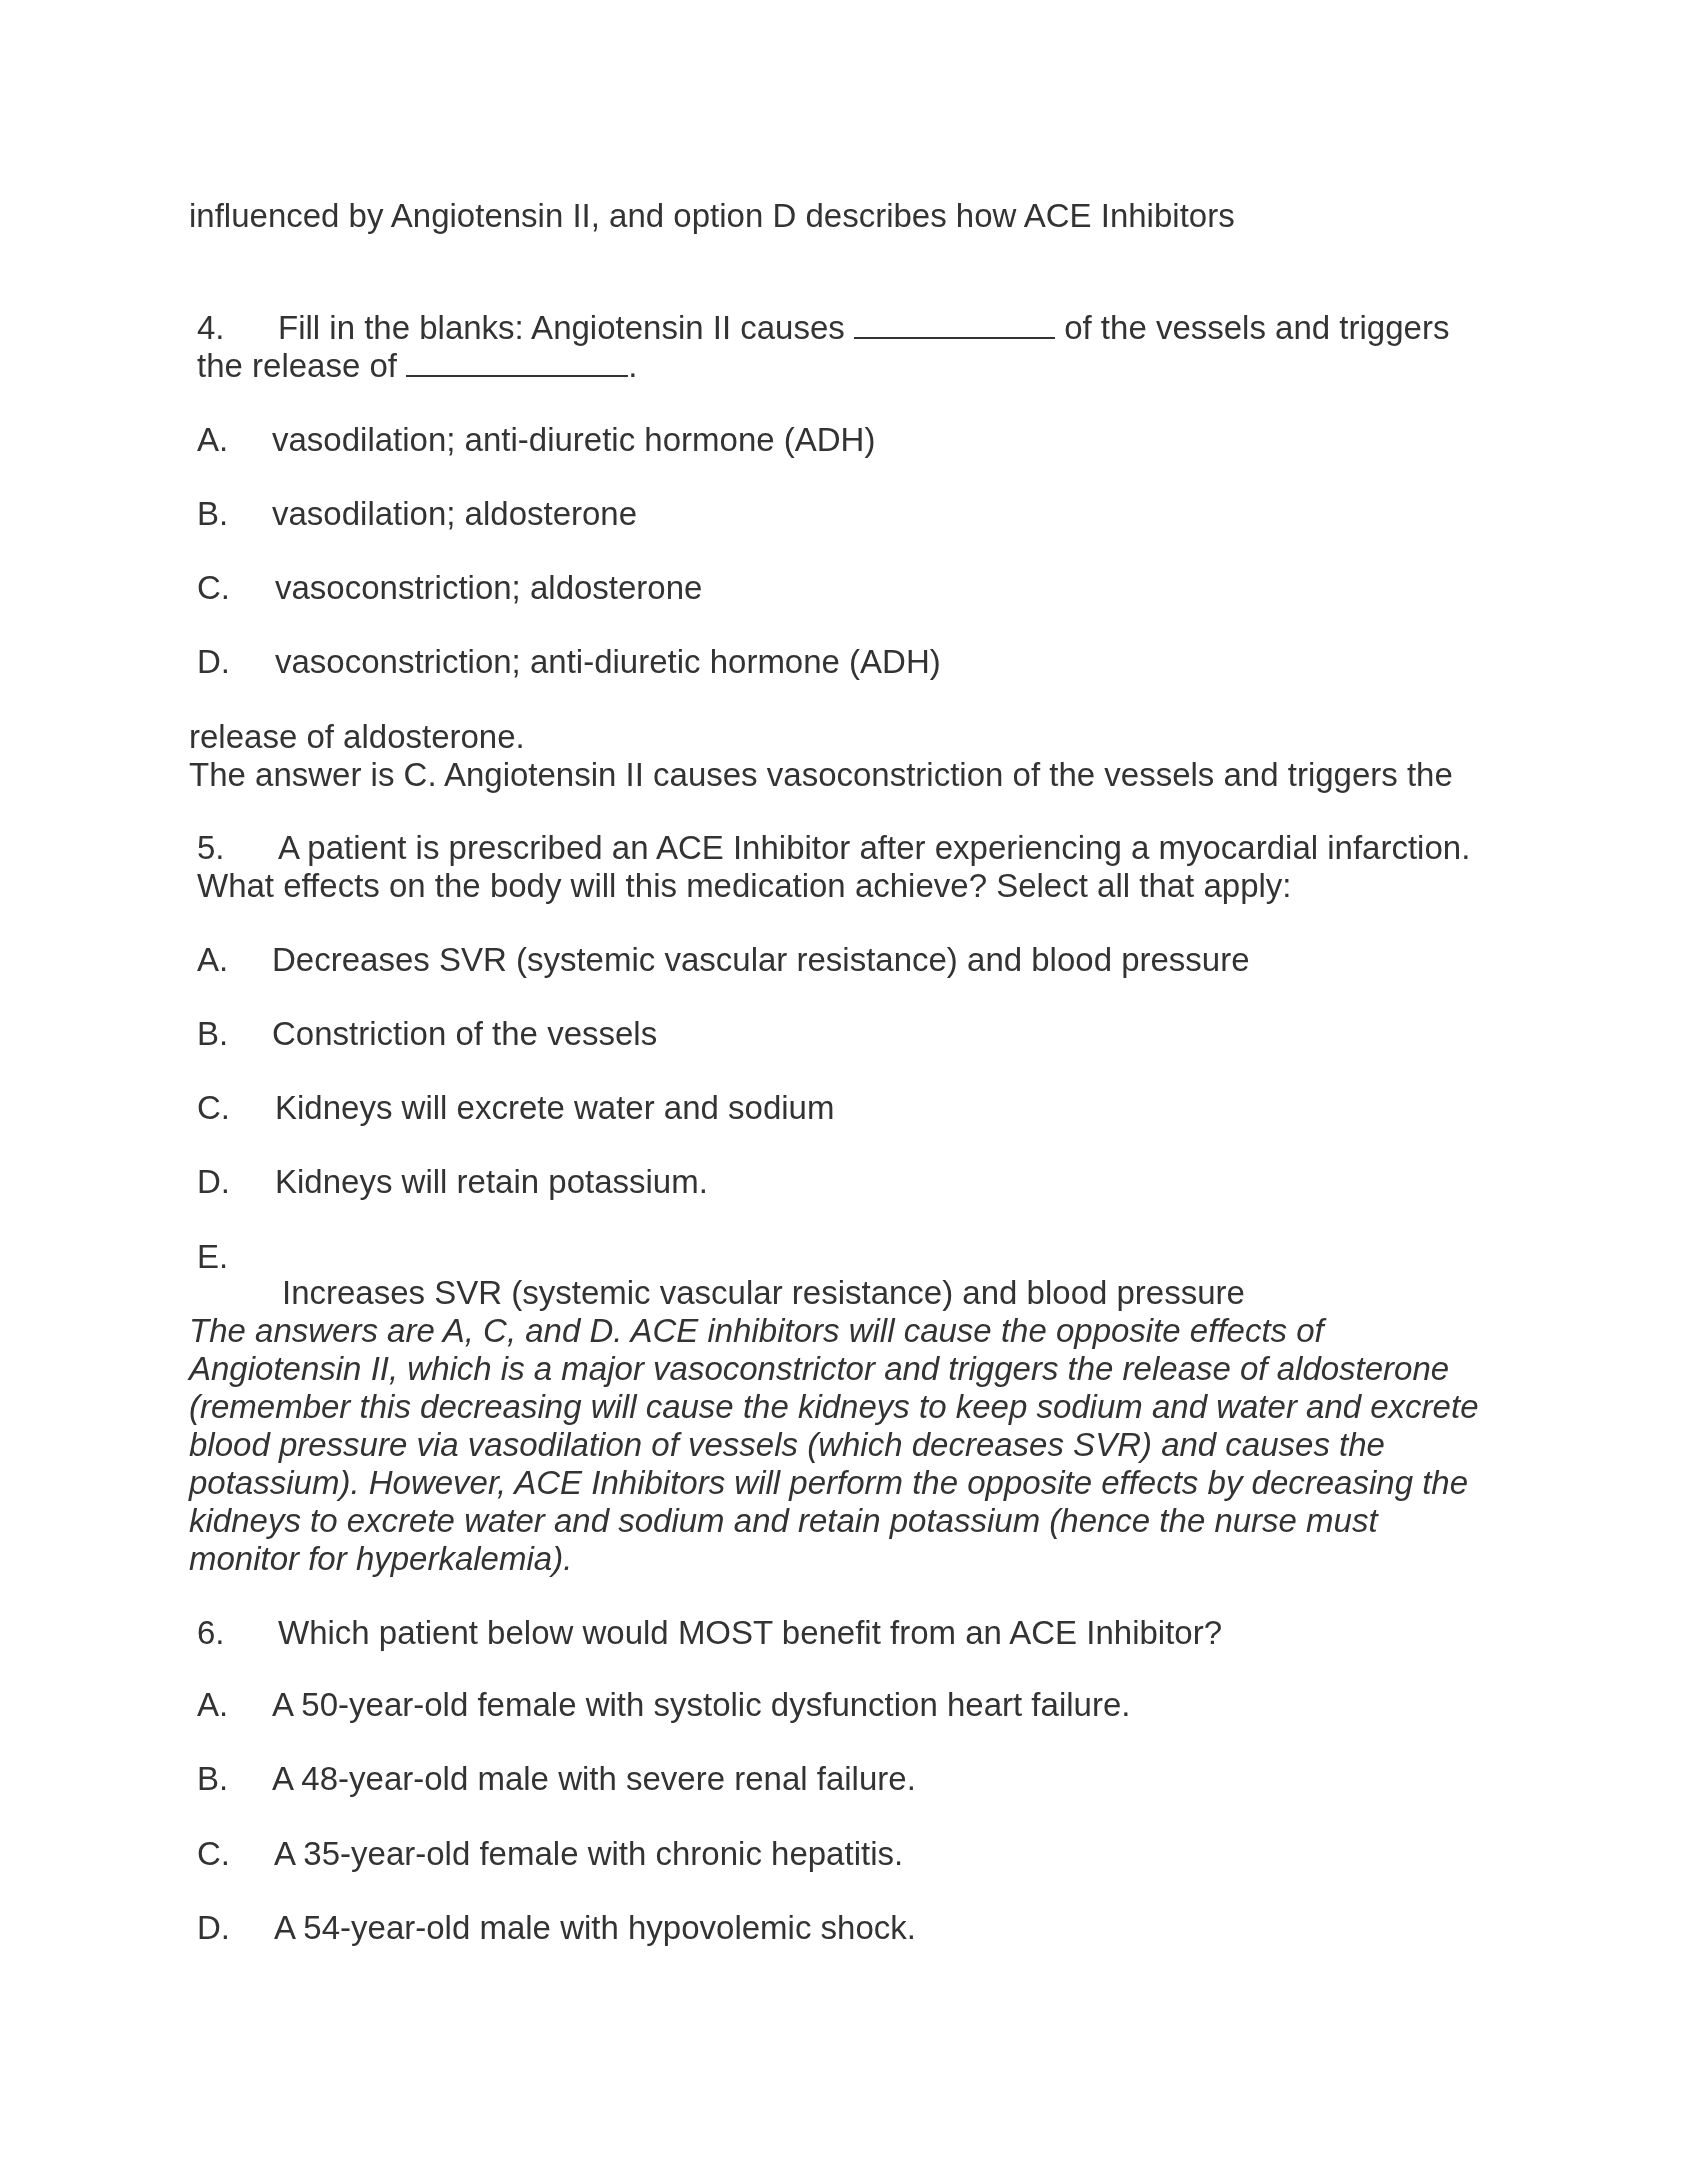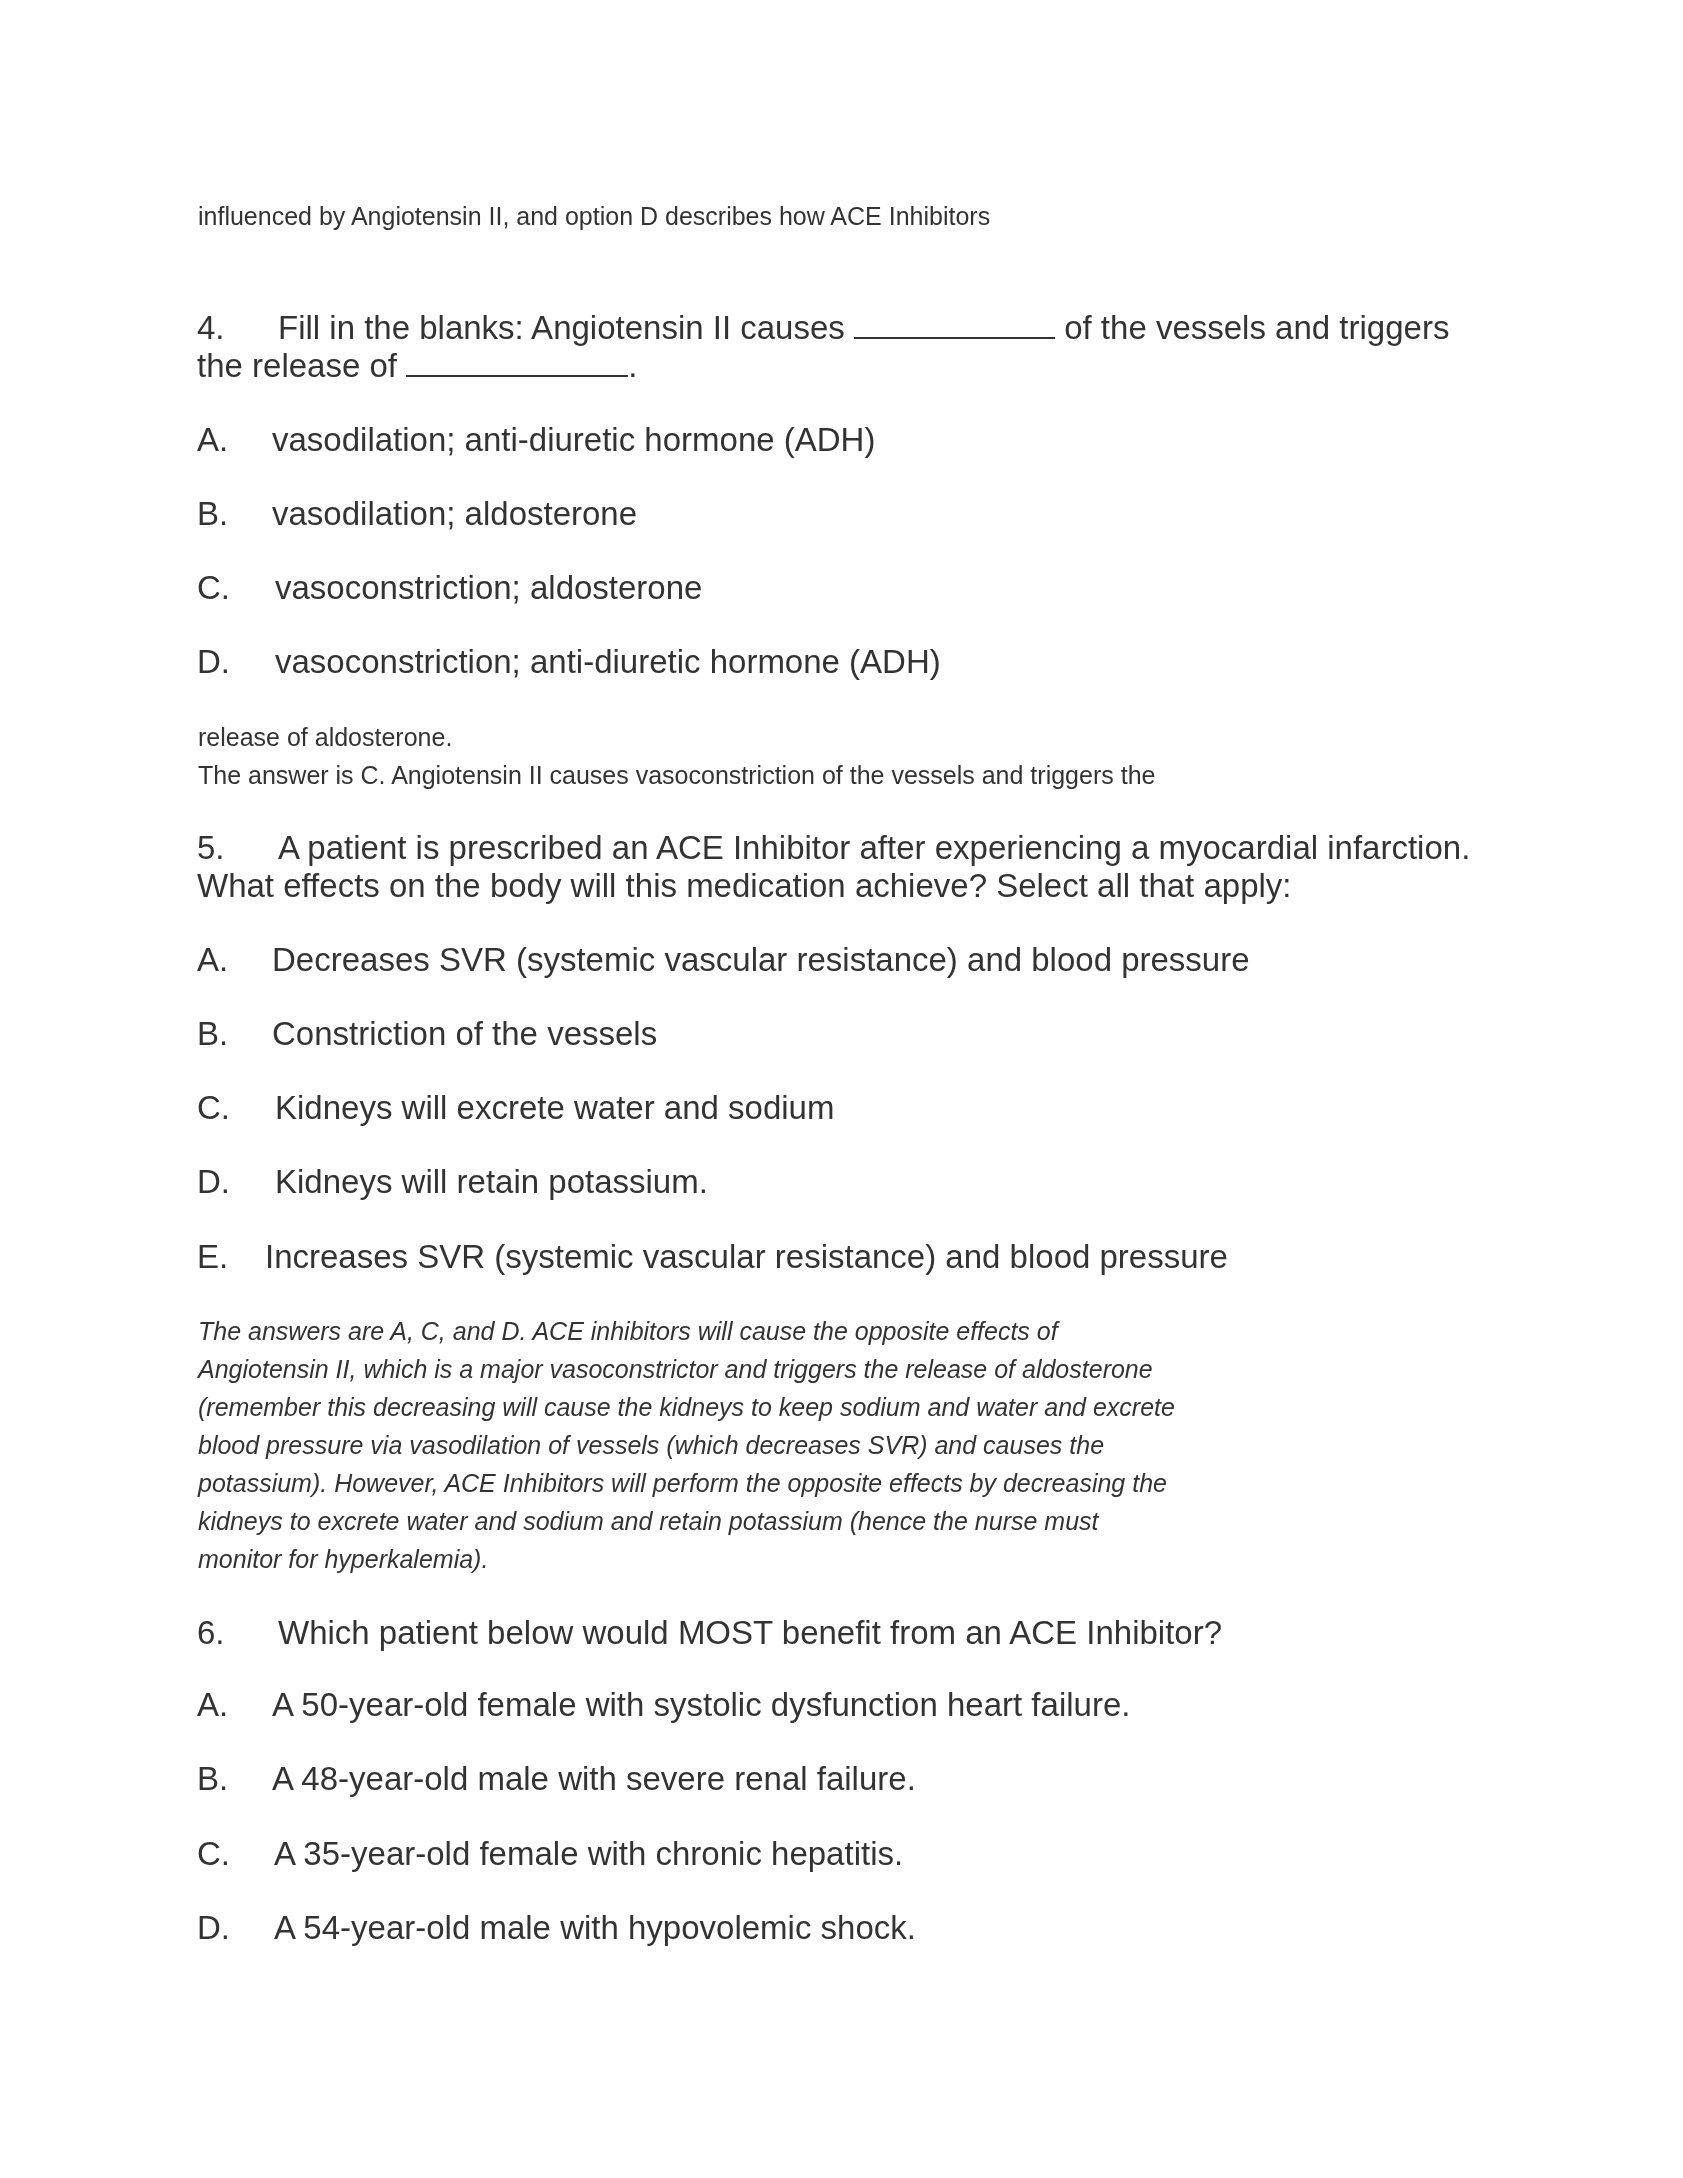--- a/index.html
+++ b/index.html
@@ -1,18 +1,18 @@
 <!DOCTYPE html>
 <html><head>
 <meta charset="utf-8">
 <style>
   html, body { margin: 0; padding: 0; background: #ffffff; }
   body { width: 1683px; height: 2178px; position: relative; overflow: hidden;
          font-family: "Liberation Sans", sans-serif; color: #333333; }
-  .para { position: absolute; left: 198px; width: 1287px; font-size: 25px; line-height: 38px; }
+  .para { position: absolute; left: 189px; width: 1287px; font-size: 33px; line-height: 38px; }
   .para span { display: block; white-space: nowrap; }
   .opt { position: absolute; left: 197px; font-size: 33px; line-height: 38px; white-space: nowrap; }
   .opt .letter { position: absolute; left: 0; }
   .opt .text { position: absolute; left: 75px; white-space: nowrap; }
   .q { position: absolute; left: 197px; font-size: 33px; line-height: 38px; white-space: nowrap; }
   .q .num { position: absolute; left: 0; }
   .q .first { position: absolute; left: 81px; white-space: nowrap; }
   .q .second { position: absolute; left: 0; top: 38px; white-space: nowrap; }
   .blank { display: inline-block; border-bottom: 2px solid #333; height: 26px; vertical-align: baseline; }
 </style>
@@ -75,21 +75,21 @@
 <div class="opt" style="top:1089px;">
   <span class="letter">C.</span>
   <span class="text" style="left:78px;">Kidneys will excrete water and sodium</span>
 </div>
 <div class="opt" style="top:1163px;">
   <span class="letter">D.</span>
   <span class="text" style="left:78px;">Kidneys will retain potassium.</span>
 </div>
 <div class="opt" style="top:1238px;">
   <span class="letter">E.</span>
-  <span class="text" style="left:68px;">Increases SVR (systemic vascular resistance) and blood pressure</span>
+  <span class="text" style="left:85px;margin-top:36px;">Increases SVR (systemic vascular resistance) and blood pressure</span>
 </div>
 
 <div class="para" style="top:1312px;font-style:italic;">
   <span>The answers are A, C, and D. ACE inhibitors will cause the opposite effects of</span>
   <span>Angiotensin II, which is a major vasoconstrictor and triggers the release of aldosterone</span>
   <span>(remember this decreasing will cause the kidneys to keep sodium and water and excrete</span>
   <span>blood pressure via vasodilation of vessels (which decreases SVR) and causes the</span>
   <span>potassium). However, ACE Inhibitors will perform the opposite effects by decreasing the</span>
   <span>kidneys to excrete water and sodium and retain potassium (hence the nurse must</span>
   <span>monitor for hyperkalemia).</span>

